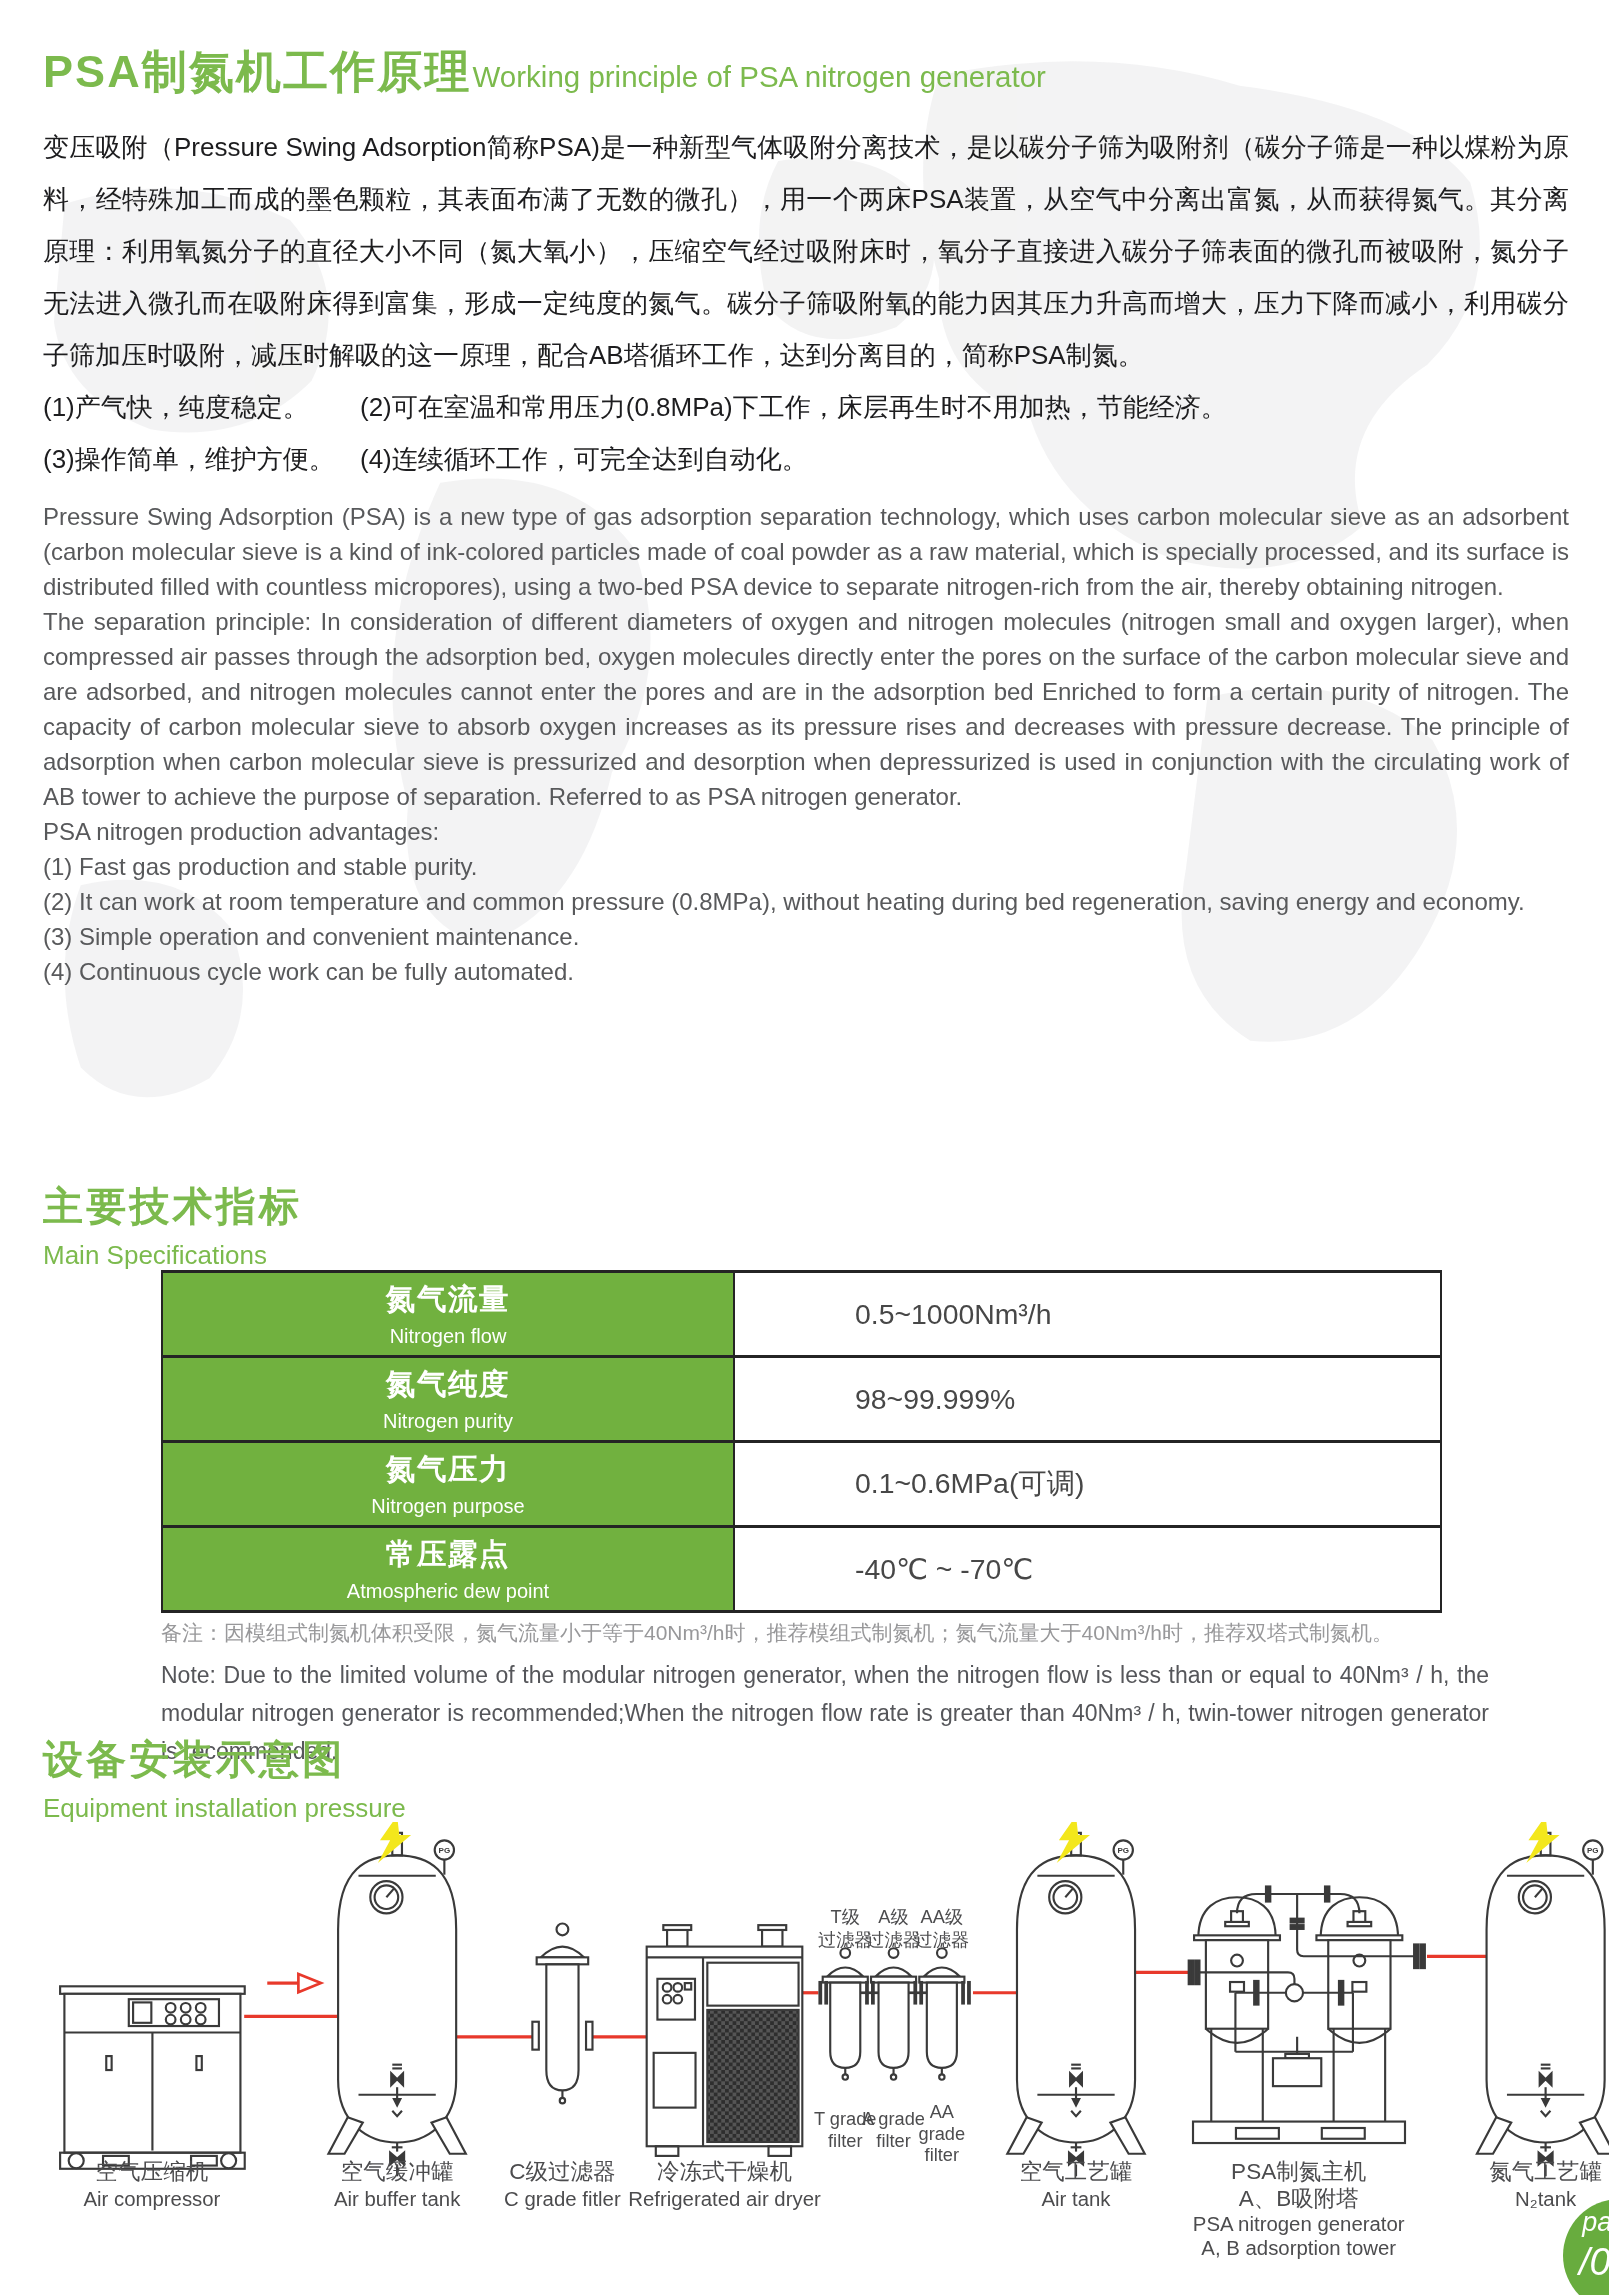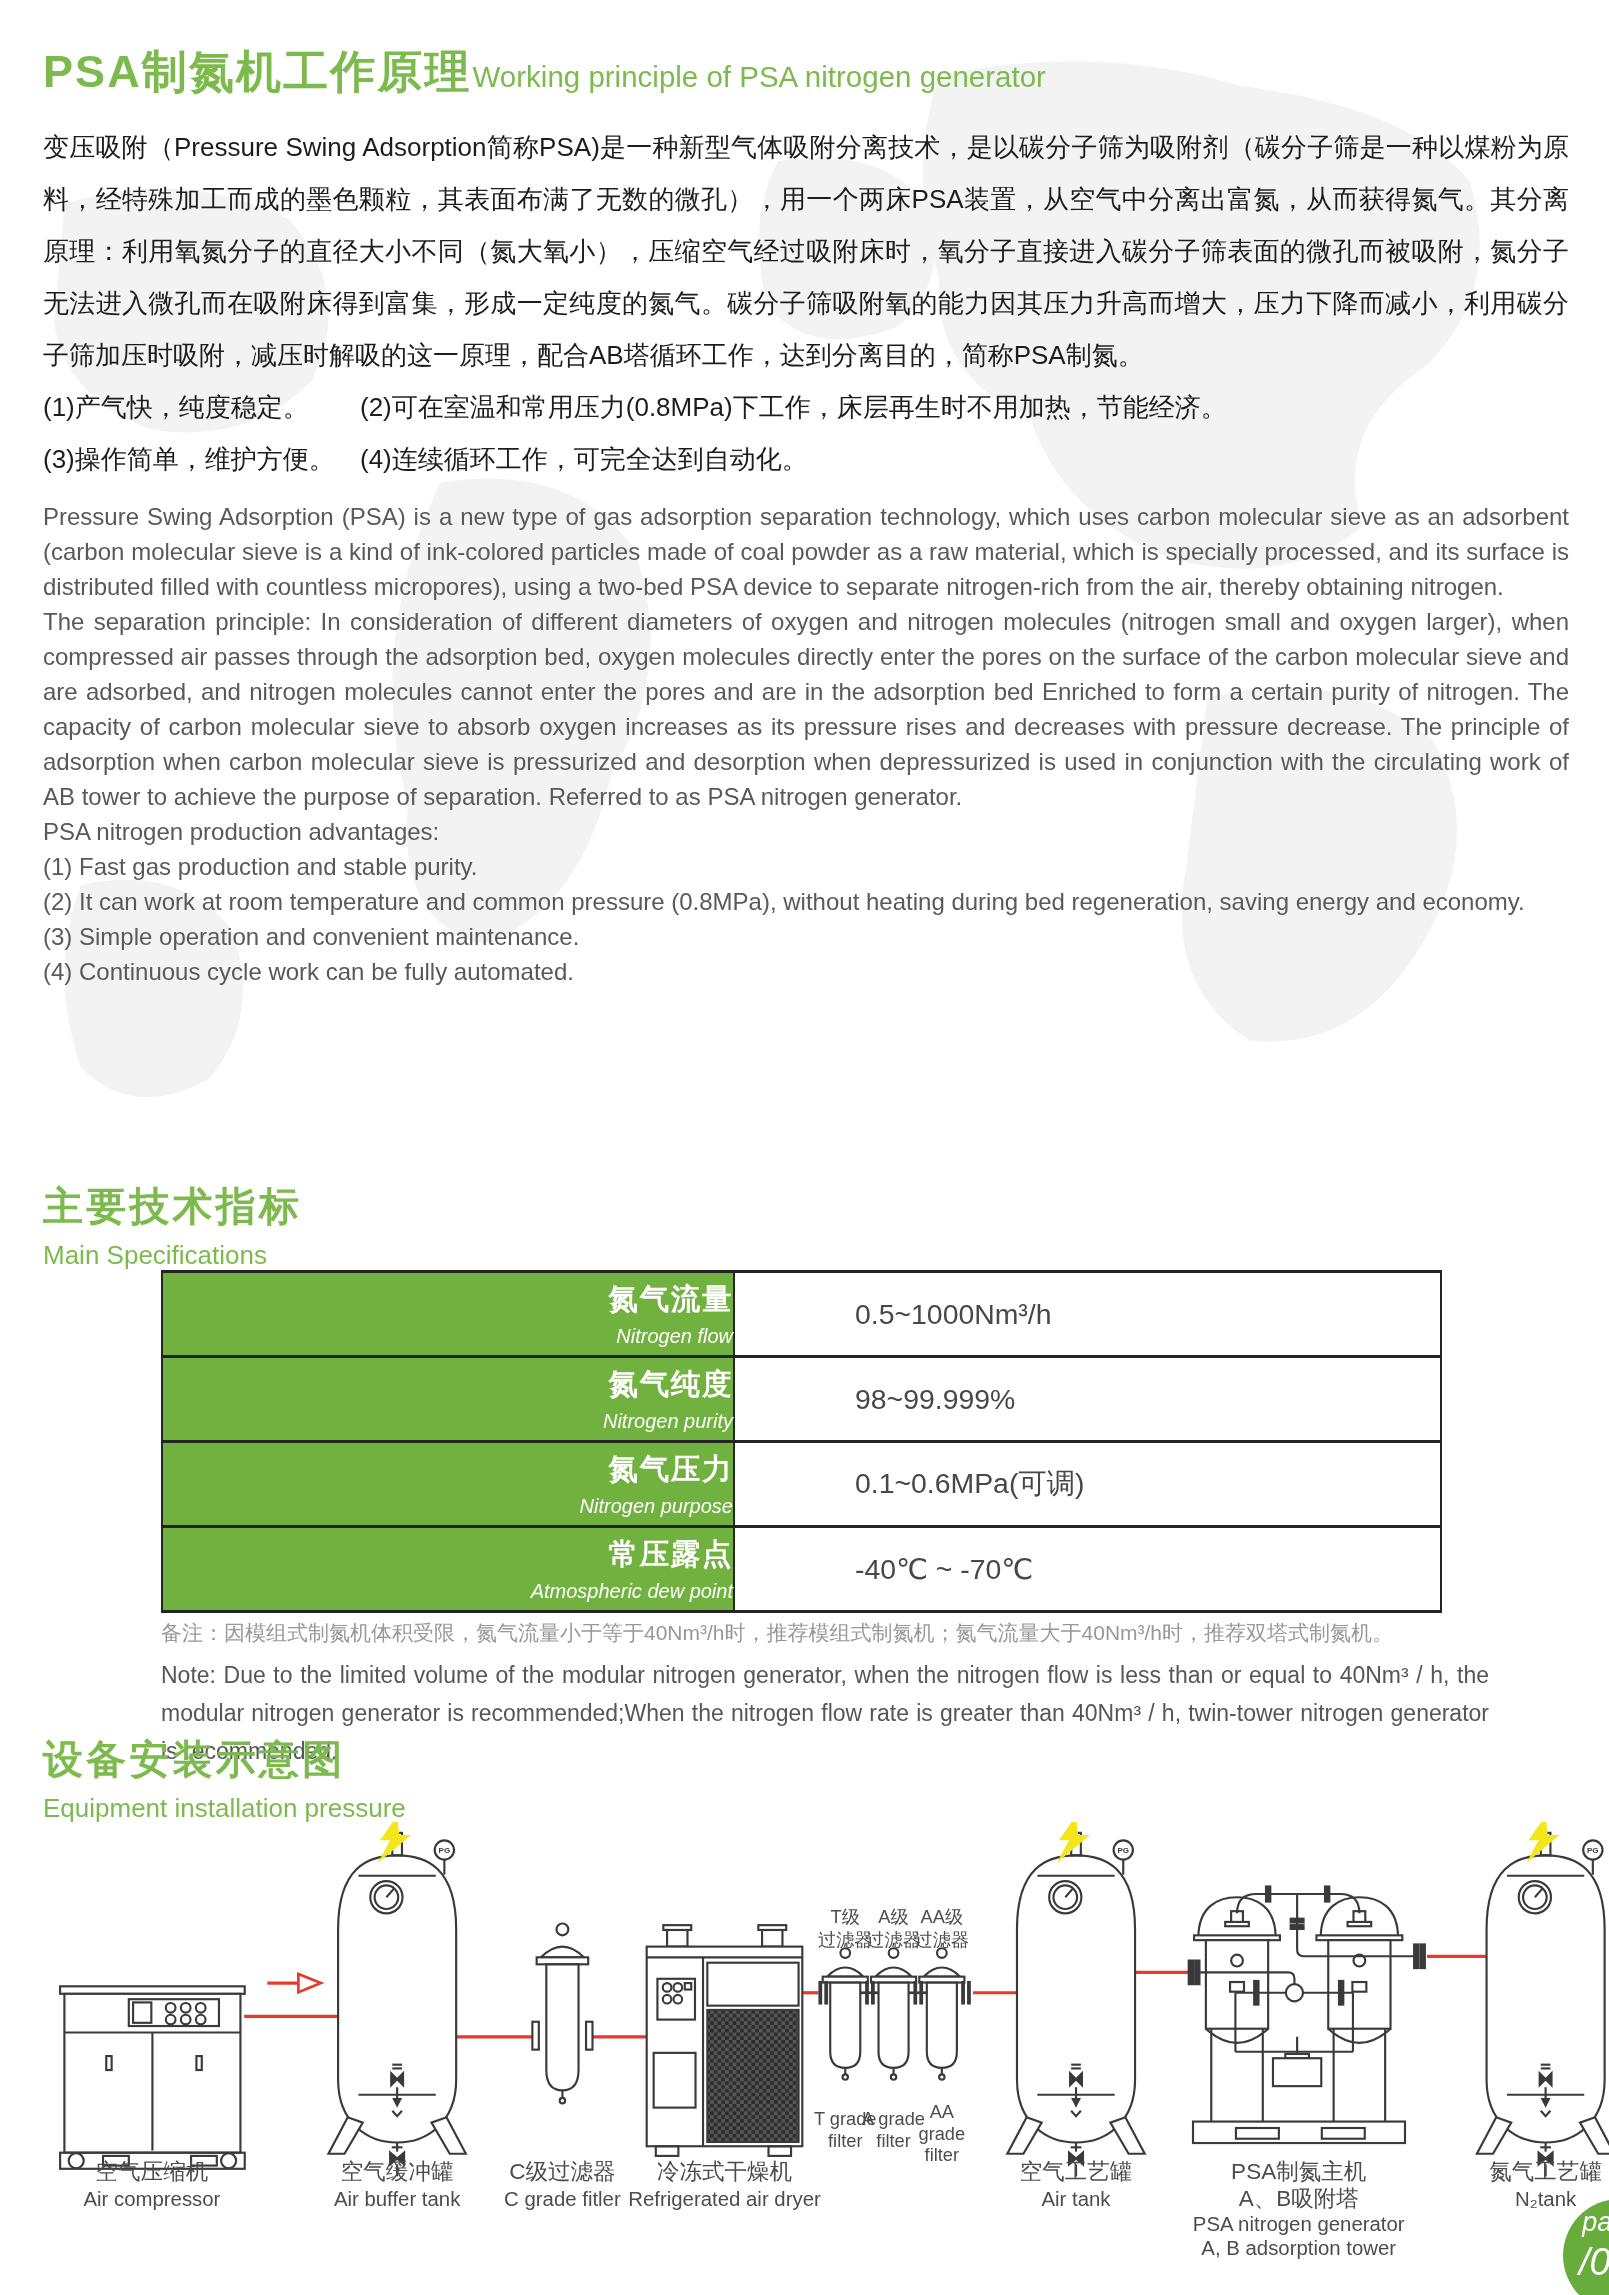--- a/index.html
+++ b/index.html
@@ -21,23 +21,23 @@
   .just{text-align:justify;}
   .en-gap{margin-top:14px;}
   
   .sec-head{position:absolute;left:43px;z-index:2;}
   .sec-zh{font-size:40px;font-weight:bold;color:#7cba4d;letter-spacing:3.2px;}
   .sec-en{font-size:26px;color:#7cba4d;margin-top:6.4px;}
   .spec-table{position:absolute;left:161px;top:1270px;width:1277px;z-index:2;
               border:2.7px solid #242424;border-top-width:3.8px;border-bottom-width:3.8px;}
   .spec-row{display:grid;grid-template-columns:572px 1fr;height:82px;border-bottom:3.2px solid #242424;}
   .spec-row:last-child{border-bottom:none;}
-  .spec-name{background:#71b13f;display:flex;flex-direction:column;align-items:flex-end;justify-content:center;border-right:2.1px solid #242424;}
+  .spec-name{background:#71b13f;display:flex;flex-direction:column;align-items:center;justify-content:center;border-right:2.1px solid #242424;}
   .spec-name .nz{font-size:29.5px;color:#ffffff;font-weight:600;letter-spacing:1.6px;}
-  .spec-name .ne{font-size:20px;color:#ffffff;margin-top:4.3px;font-style:italic;}
+  .spec-name .ne{font-size:20px;color:#ffffff;margin-top:4.3px;}
   .spec-value{display:flex;align-items:center;padding-left:120px;font-size:28.4px;color:#474747;background:#ffffff;}
   .note-zh{position:absolute;left:161px;top:1619px;width:1331px;font-size:21px;color:#98989a;z-index:2;}
   .note-en{position:absolute;left:161px;top:1656px;width:1328px;font-size:23px;line-height:38px;color:#55565a;z-index:2;text-align:justify;}
   
   #diagram-svg{position:absolute;left:0;top:1822px;z-index:1;}
   .eq-zh{font-size:42px;fill:#4c4c4e;}
   .eq-en{font-size:38px;fill:#4c4c4e;}
   .flt-lab{font-size:34px;fill:#4c4c4e;}
   .pg-lab{font-size:15px;fill:#3a3a3a;font-weight:bold;}
   

